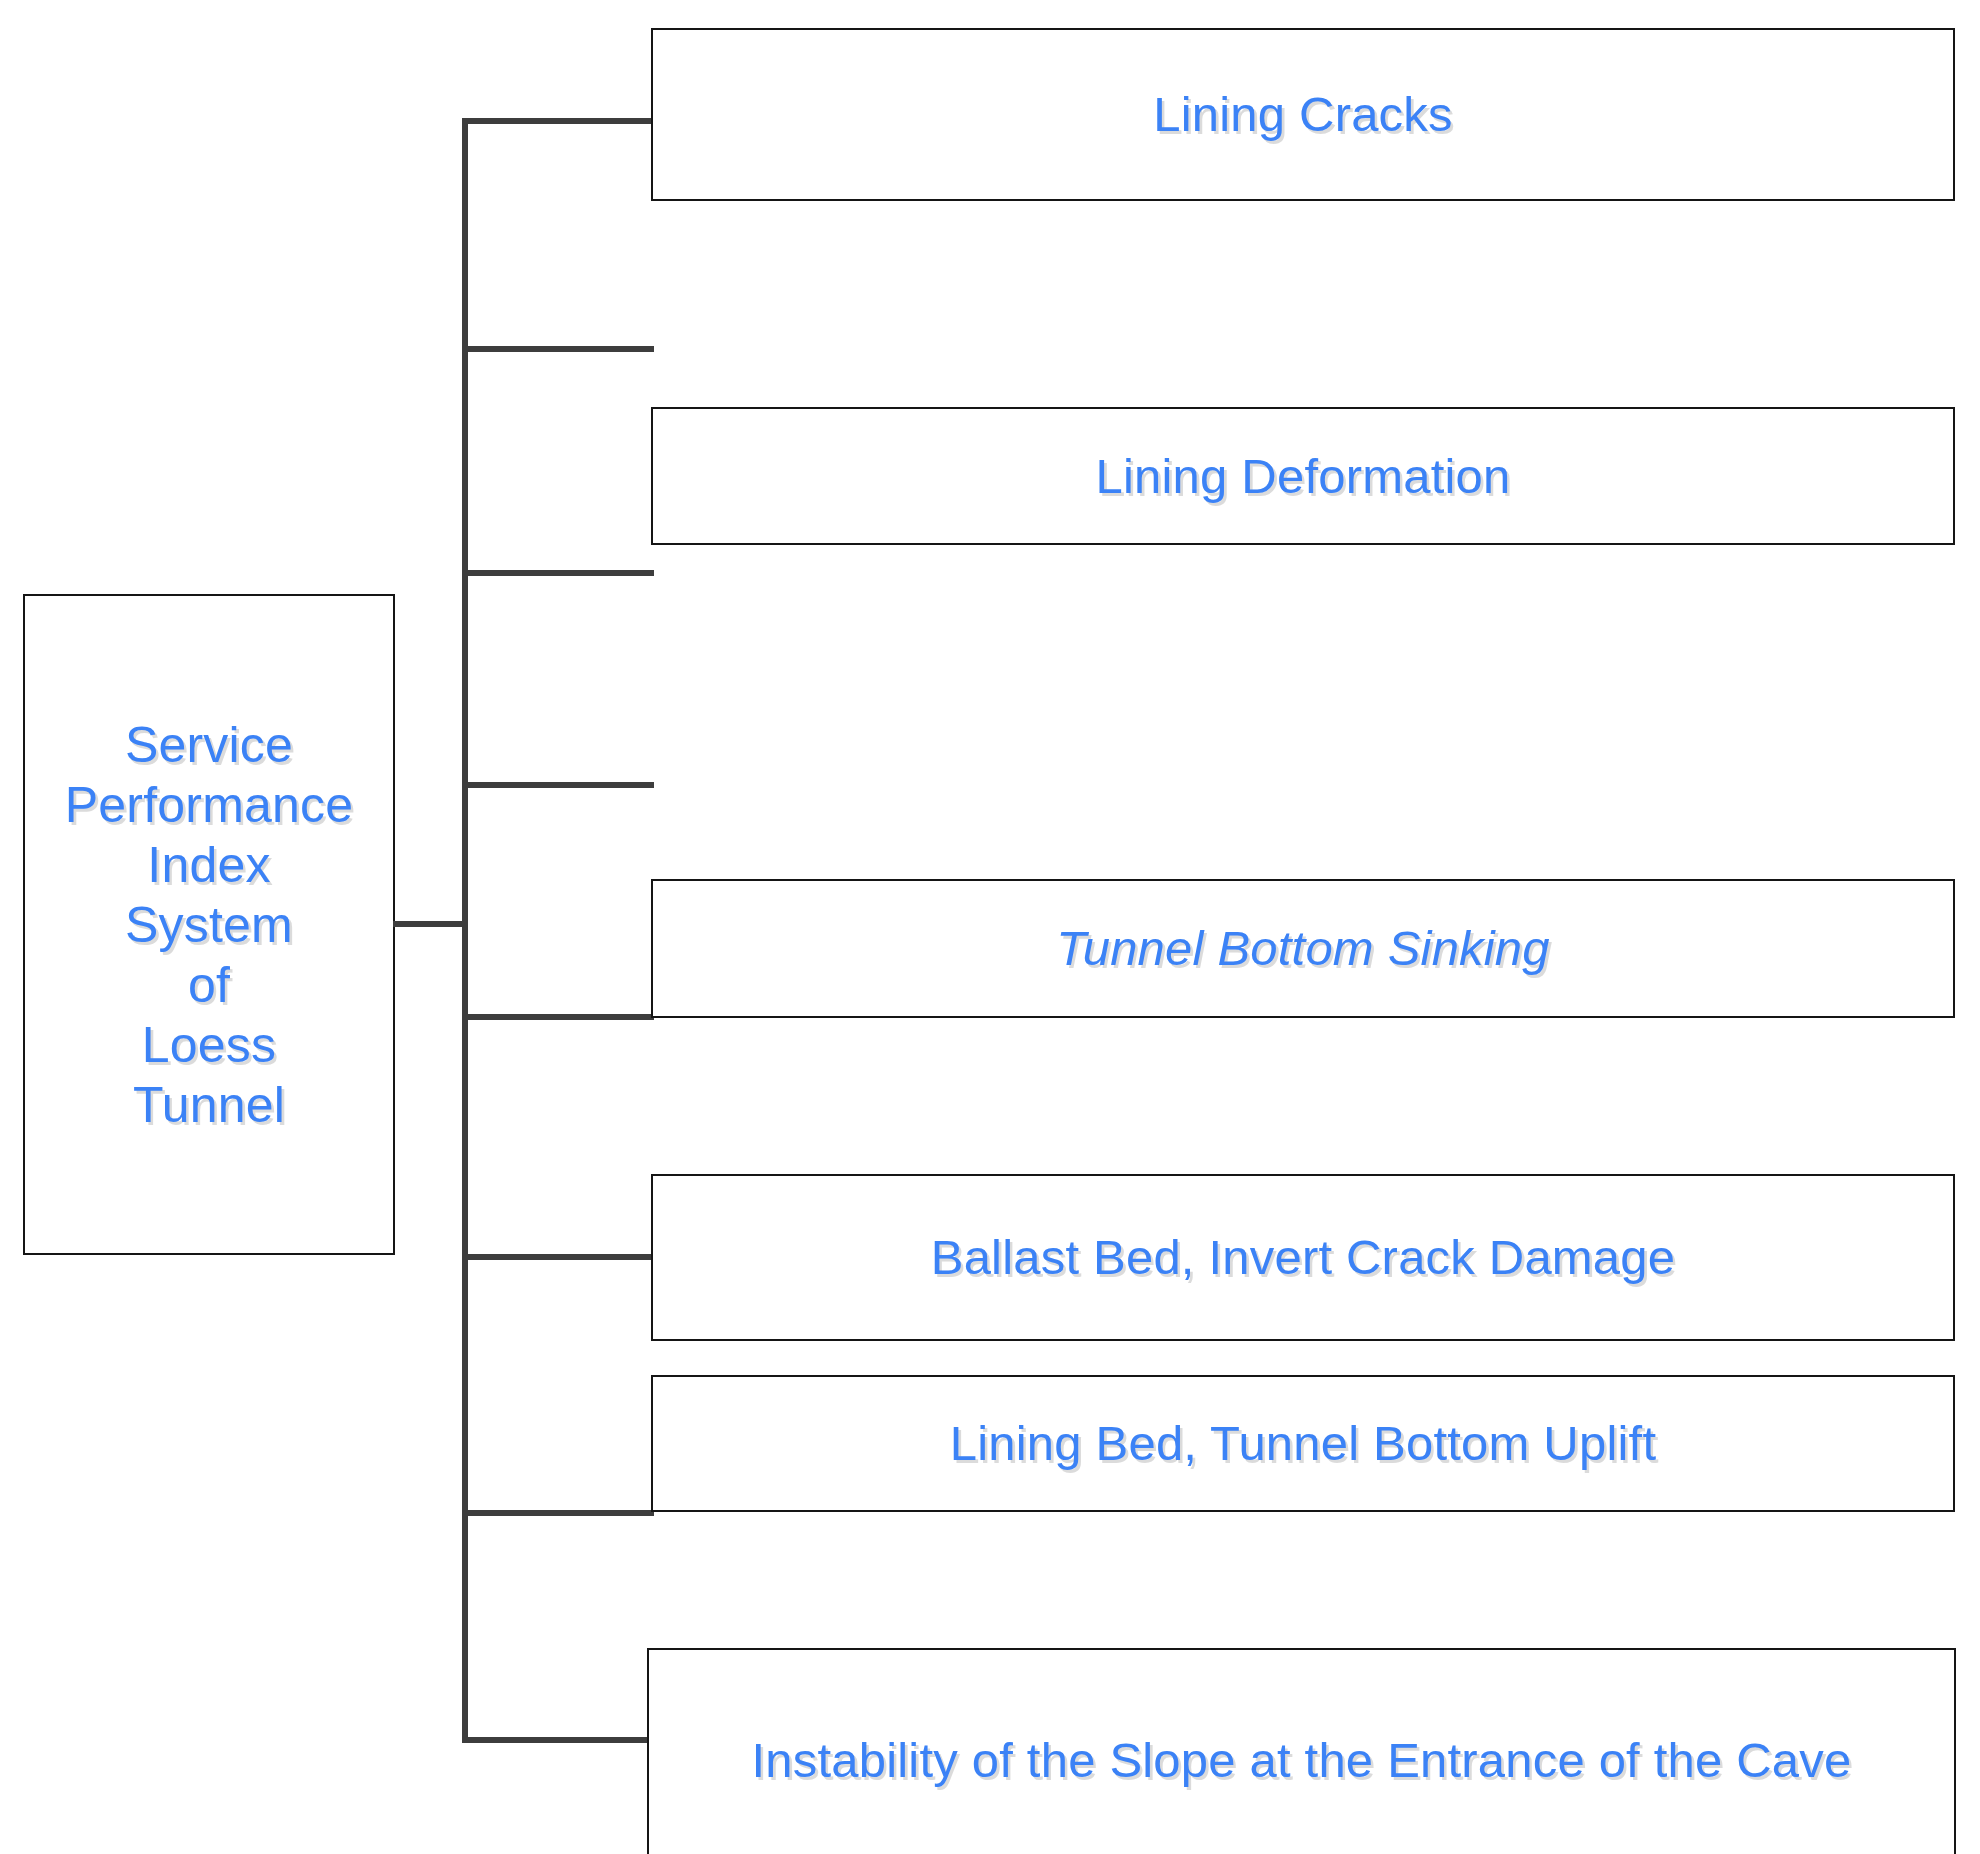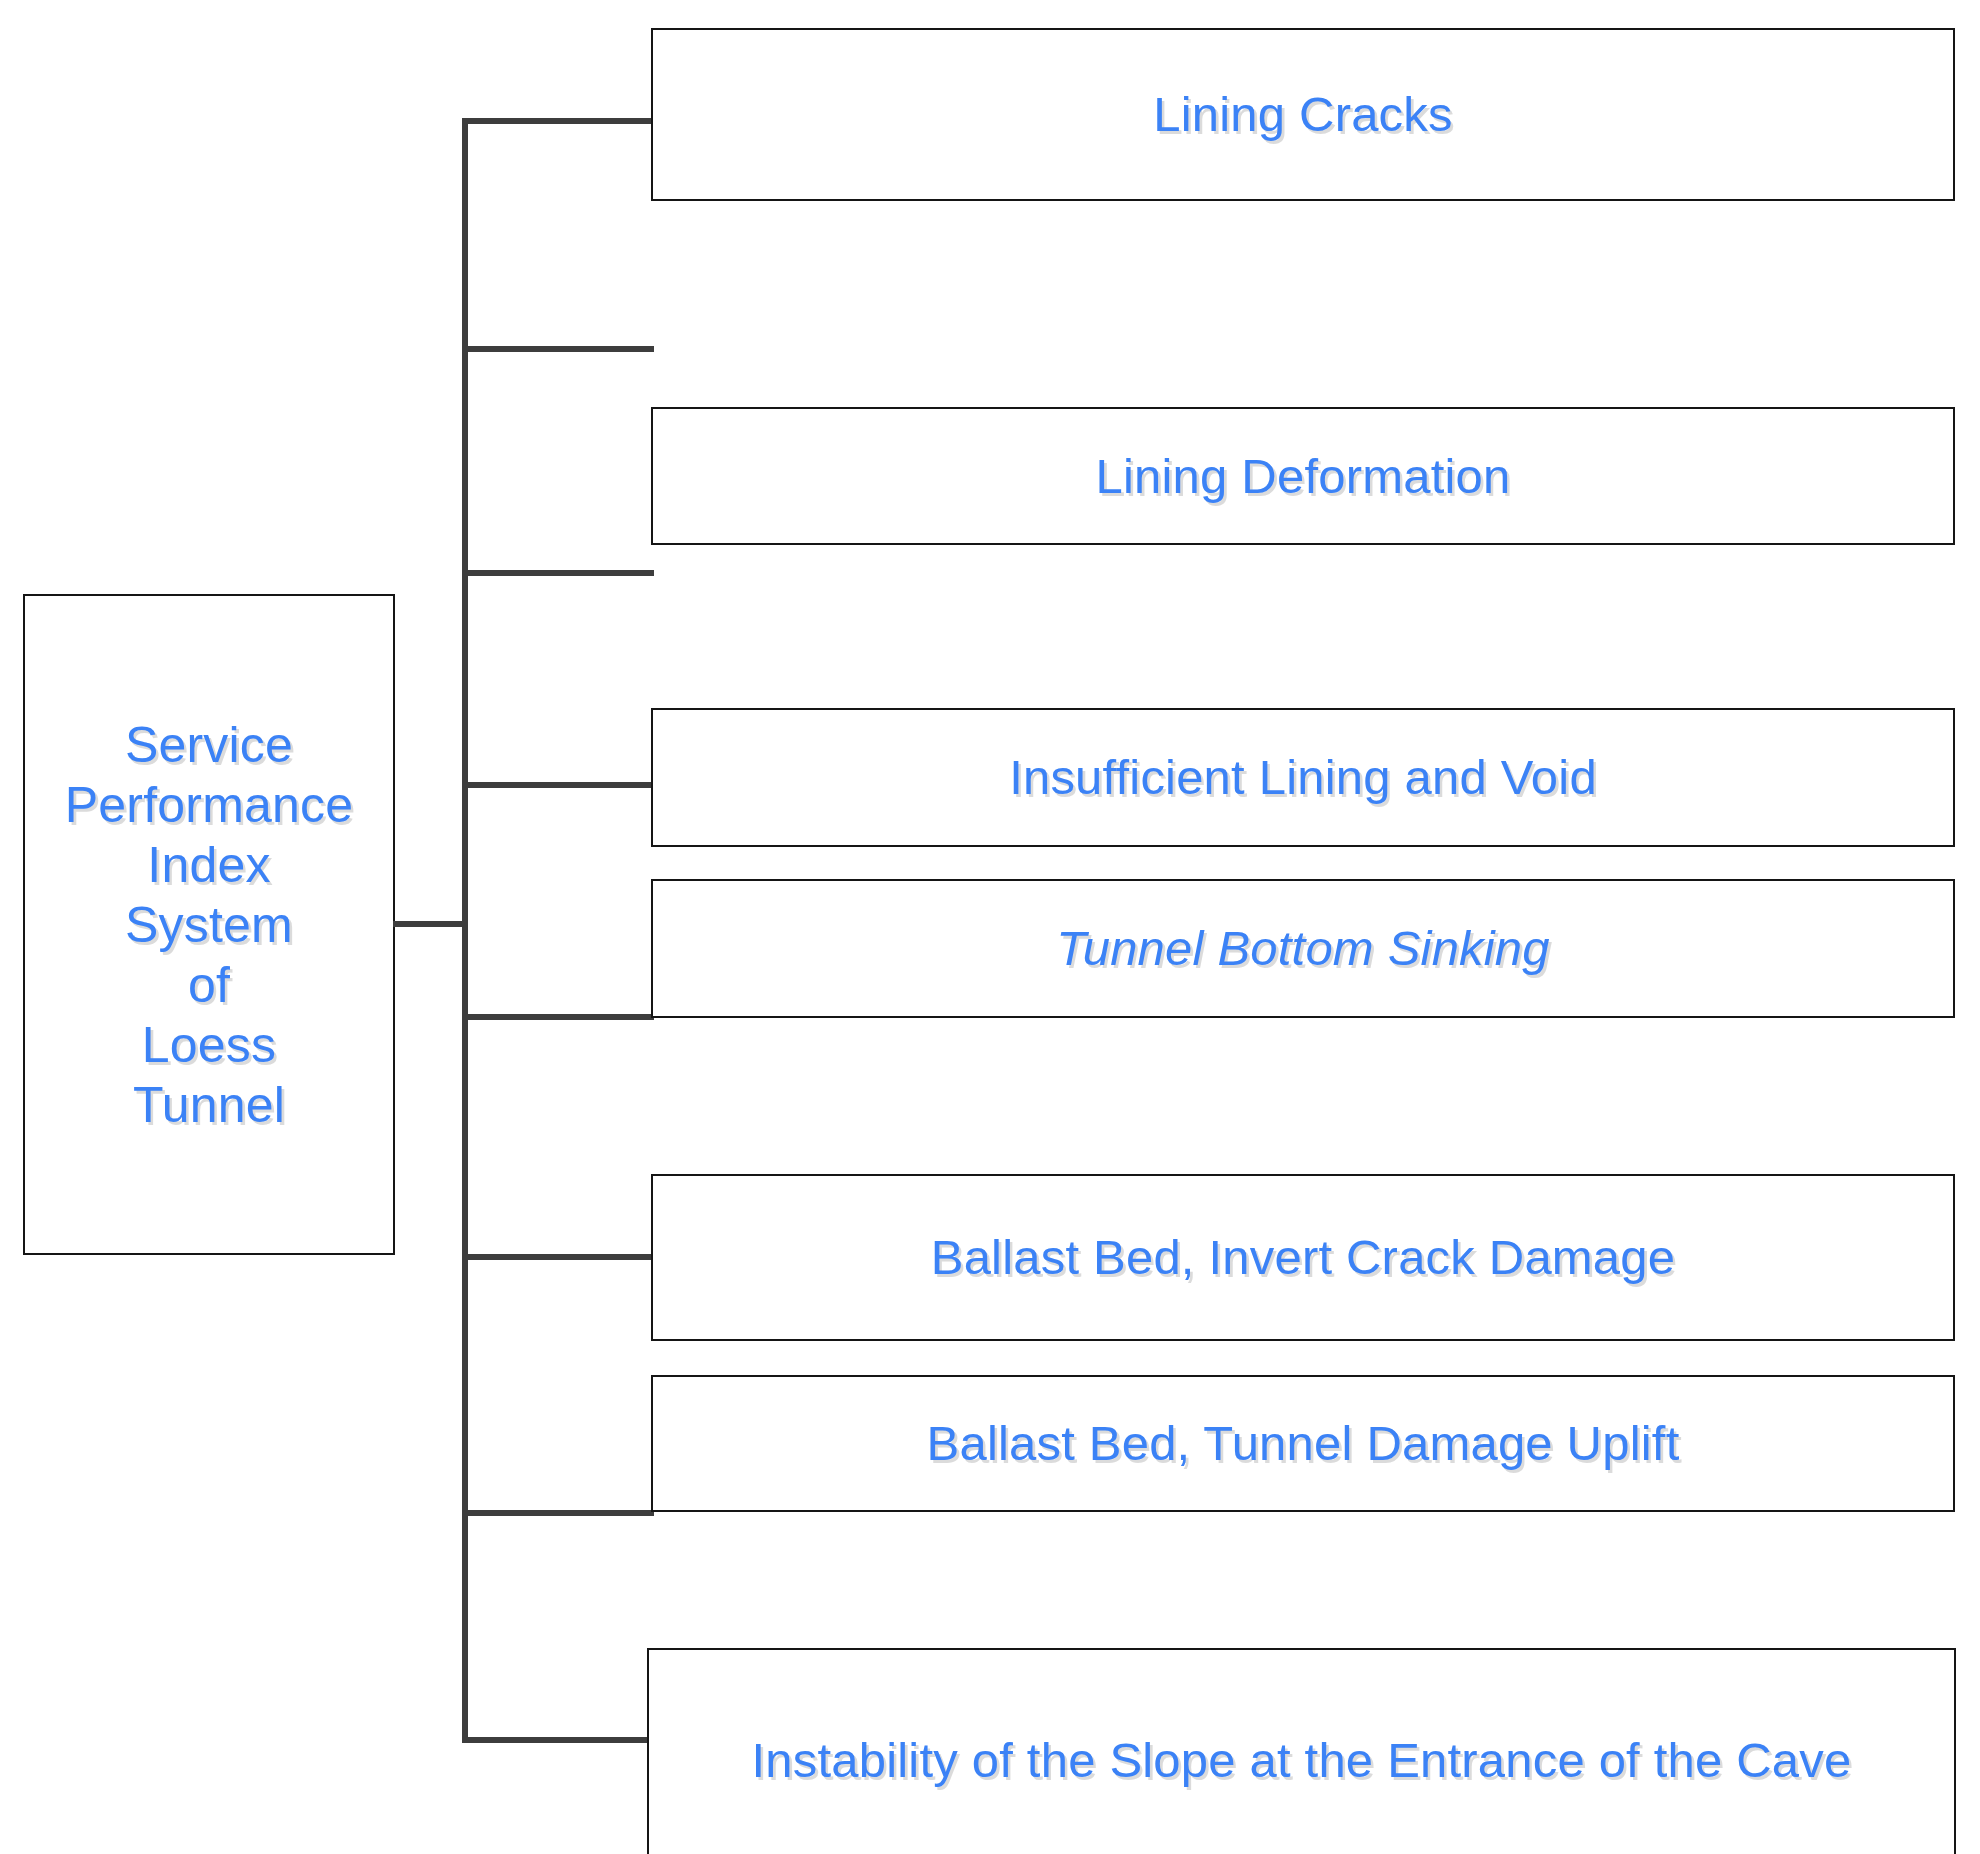--- a/index.html
+++ b/index.html
@@ -75,34 +75,31 @@
 
   <div class="node-box" style="left:651px;top:28px;width:1304px;height:173px;">
     <span class="node-label">Lining Cracks</span>
   </div>
 
 
   <div class="node-box" style="left:651px;top:407px;width:1304px;height:138px;">
     <span class="node-label">Lining Deformation</span>
   </div>
 
-  <div class="node-box" style="left:651px;top:708px;width:1304px;height:139px;">
-    <span class="node-label">Insufficient Lining and Void</span>
-  </div>
 
   <div class="node-box" style="left:651px;top:879px;width:1304px;height:139px;font-style:italic;">
     <span class="node-label">Tunnel Bottom Sinking</span>
   </div>
 
   <div class="node-box" style="left:651px;top:1174px;width:1304px;height:167px;">
     <span class="node-label">Ballast Bed, Invert Crack Damage</span>
   </div>
 
   <div class="node-box" style="left:651px;top:1375px;width:1304px;height:137px;">
-    <span class="node-label">Ballast Bed, Tunnel Damage Uplift</span>
+    <span class="node-label">Lining Bed, Tunnel Bottom Uplift</span>
   </div>
 
   <div class="node-box" style="left:647px;top:1648px;width:1309px;height:225px;">
     <span class="node-label">Instability of the Slope at the Entrance of the Cave</span>
   </div>
 
 </div>
 
 
 </body></html>

